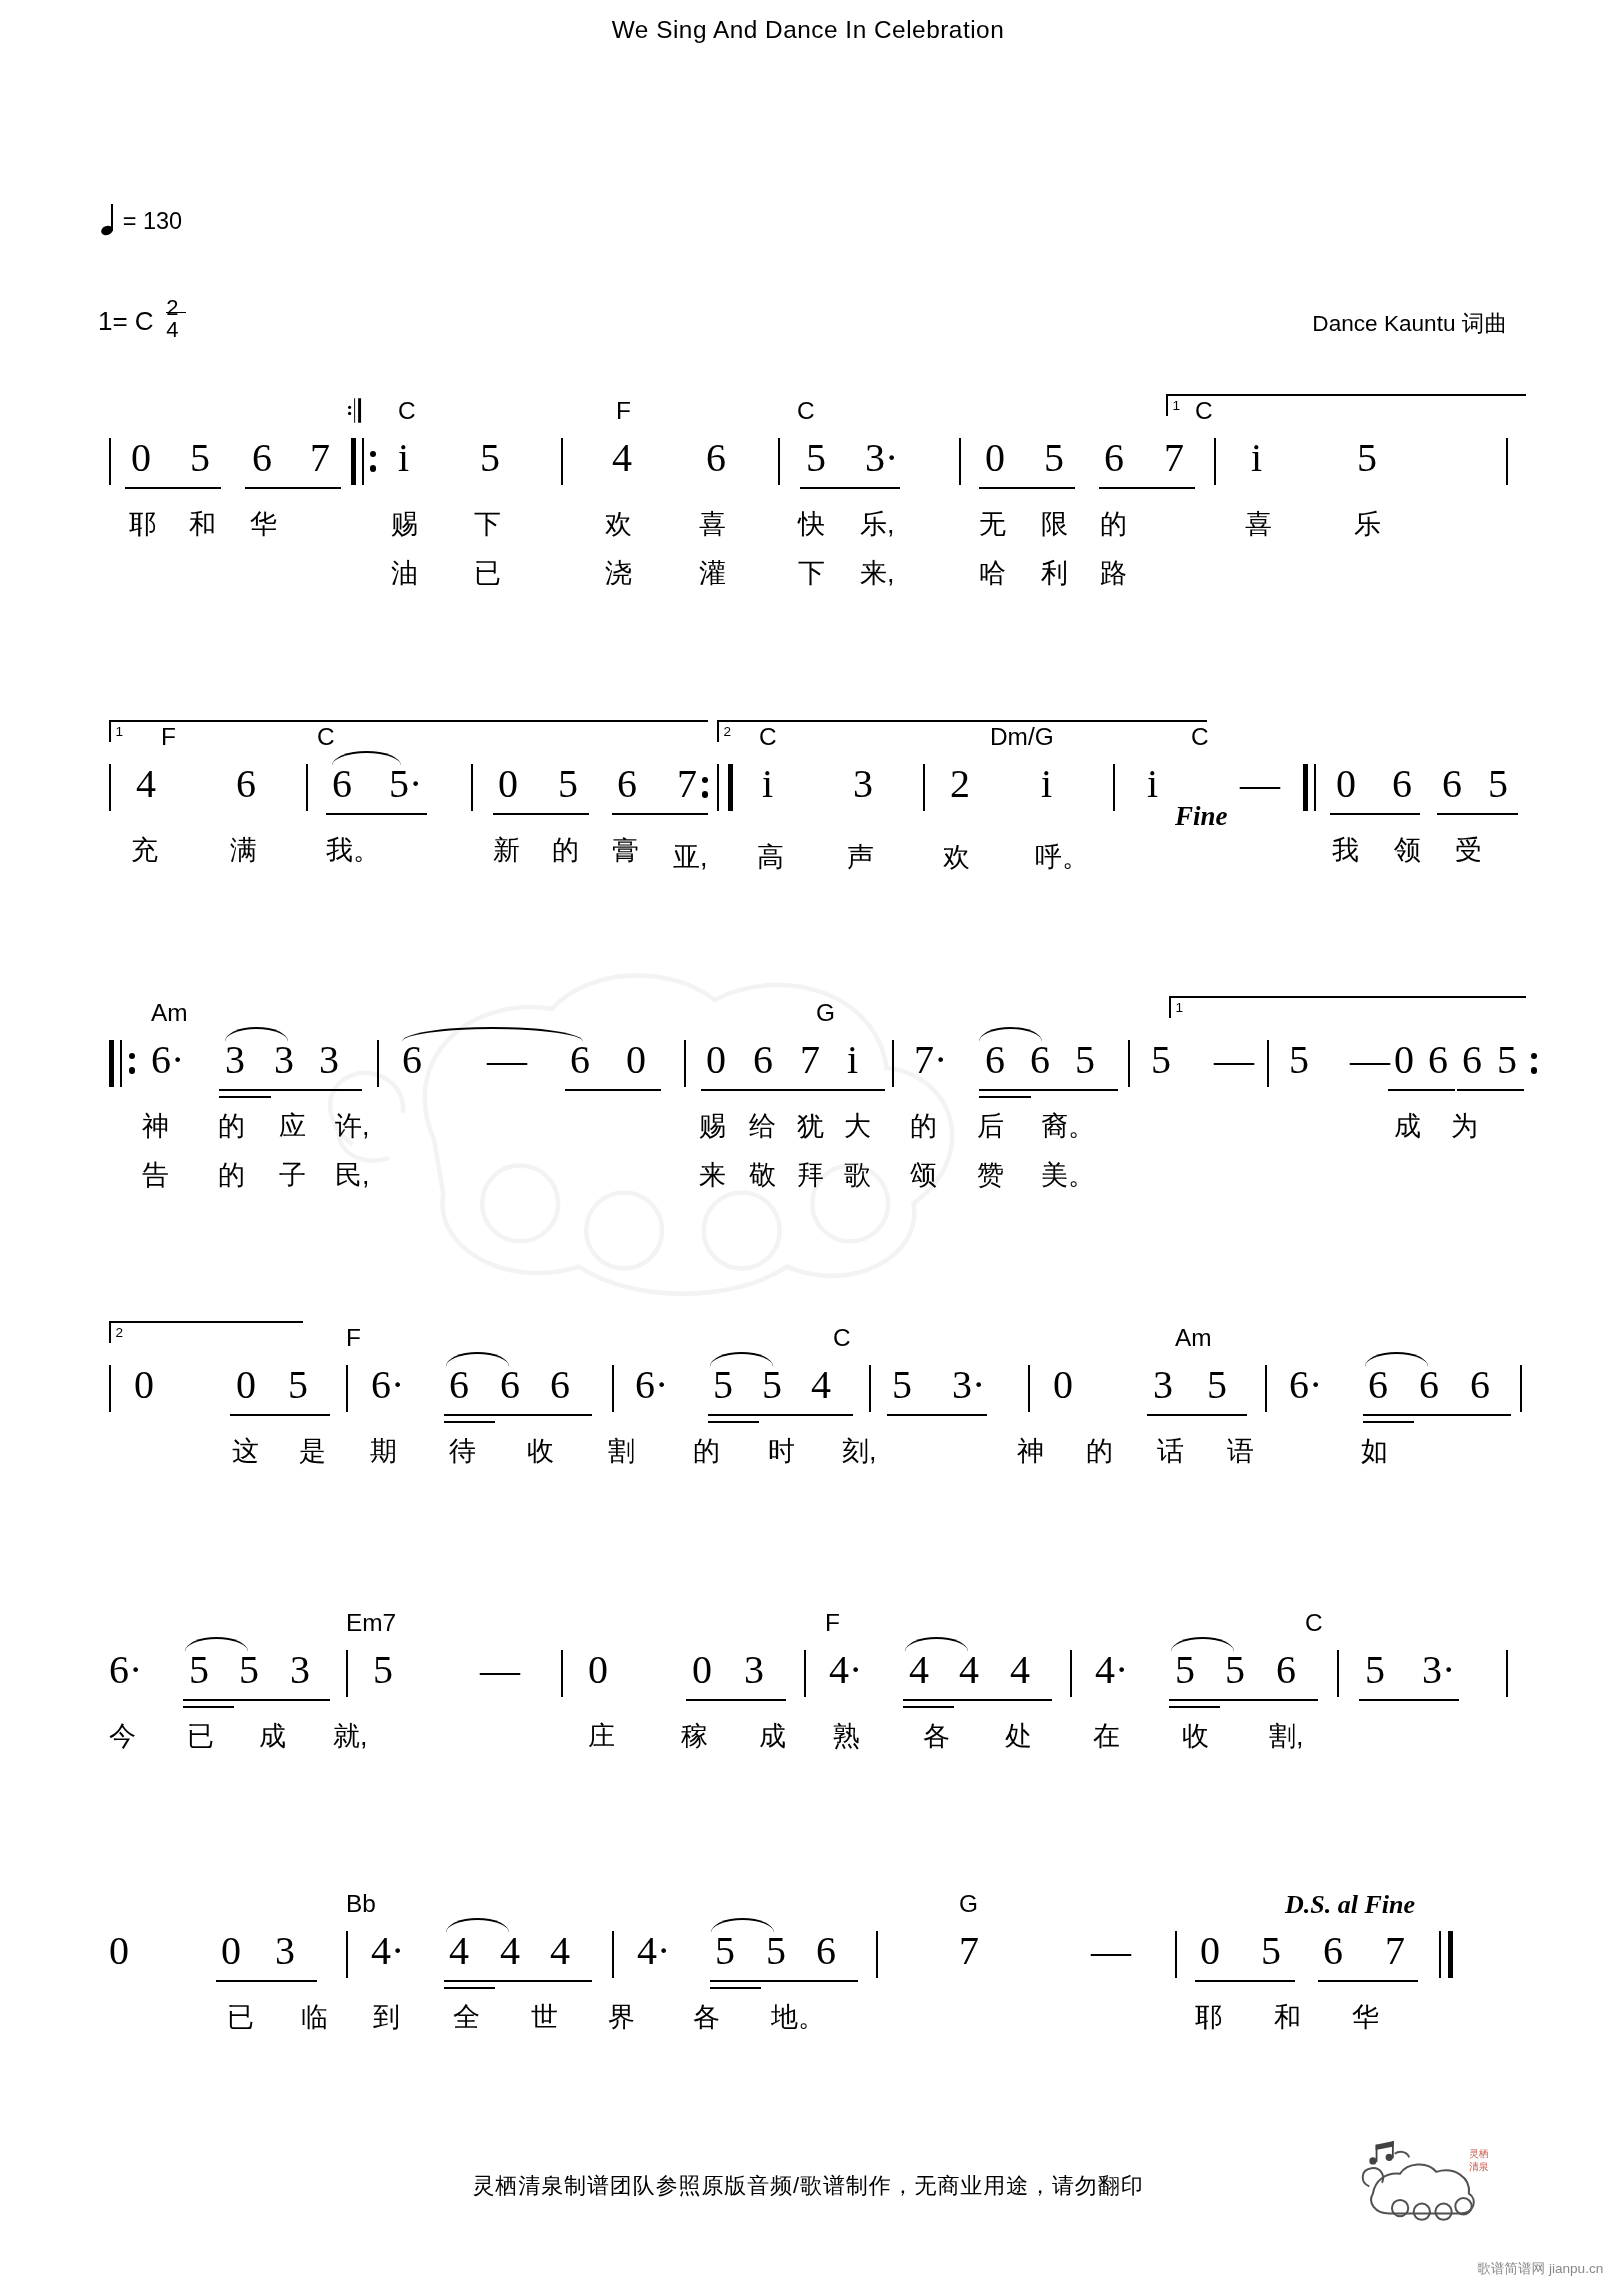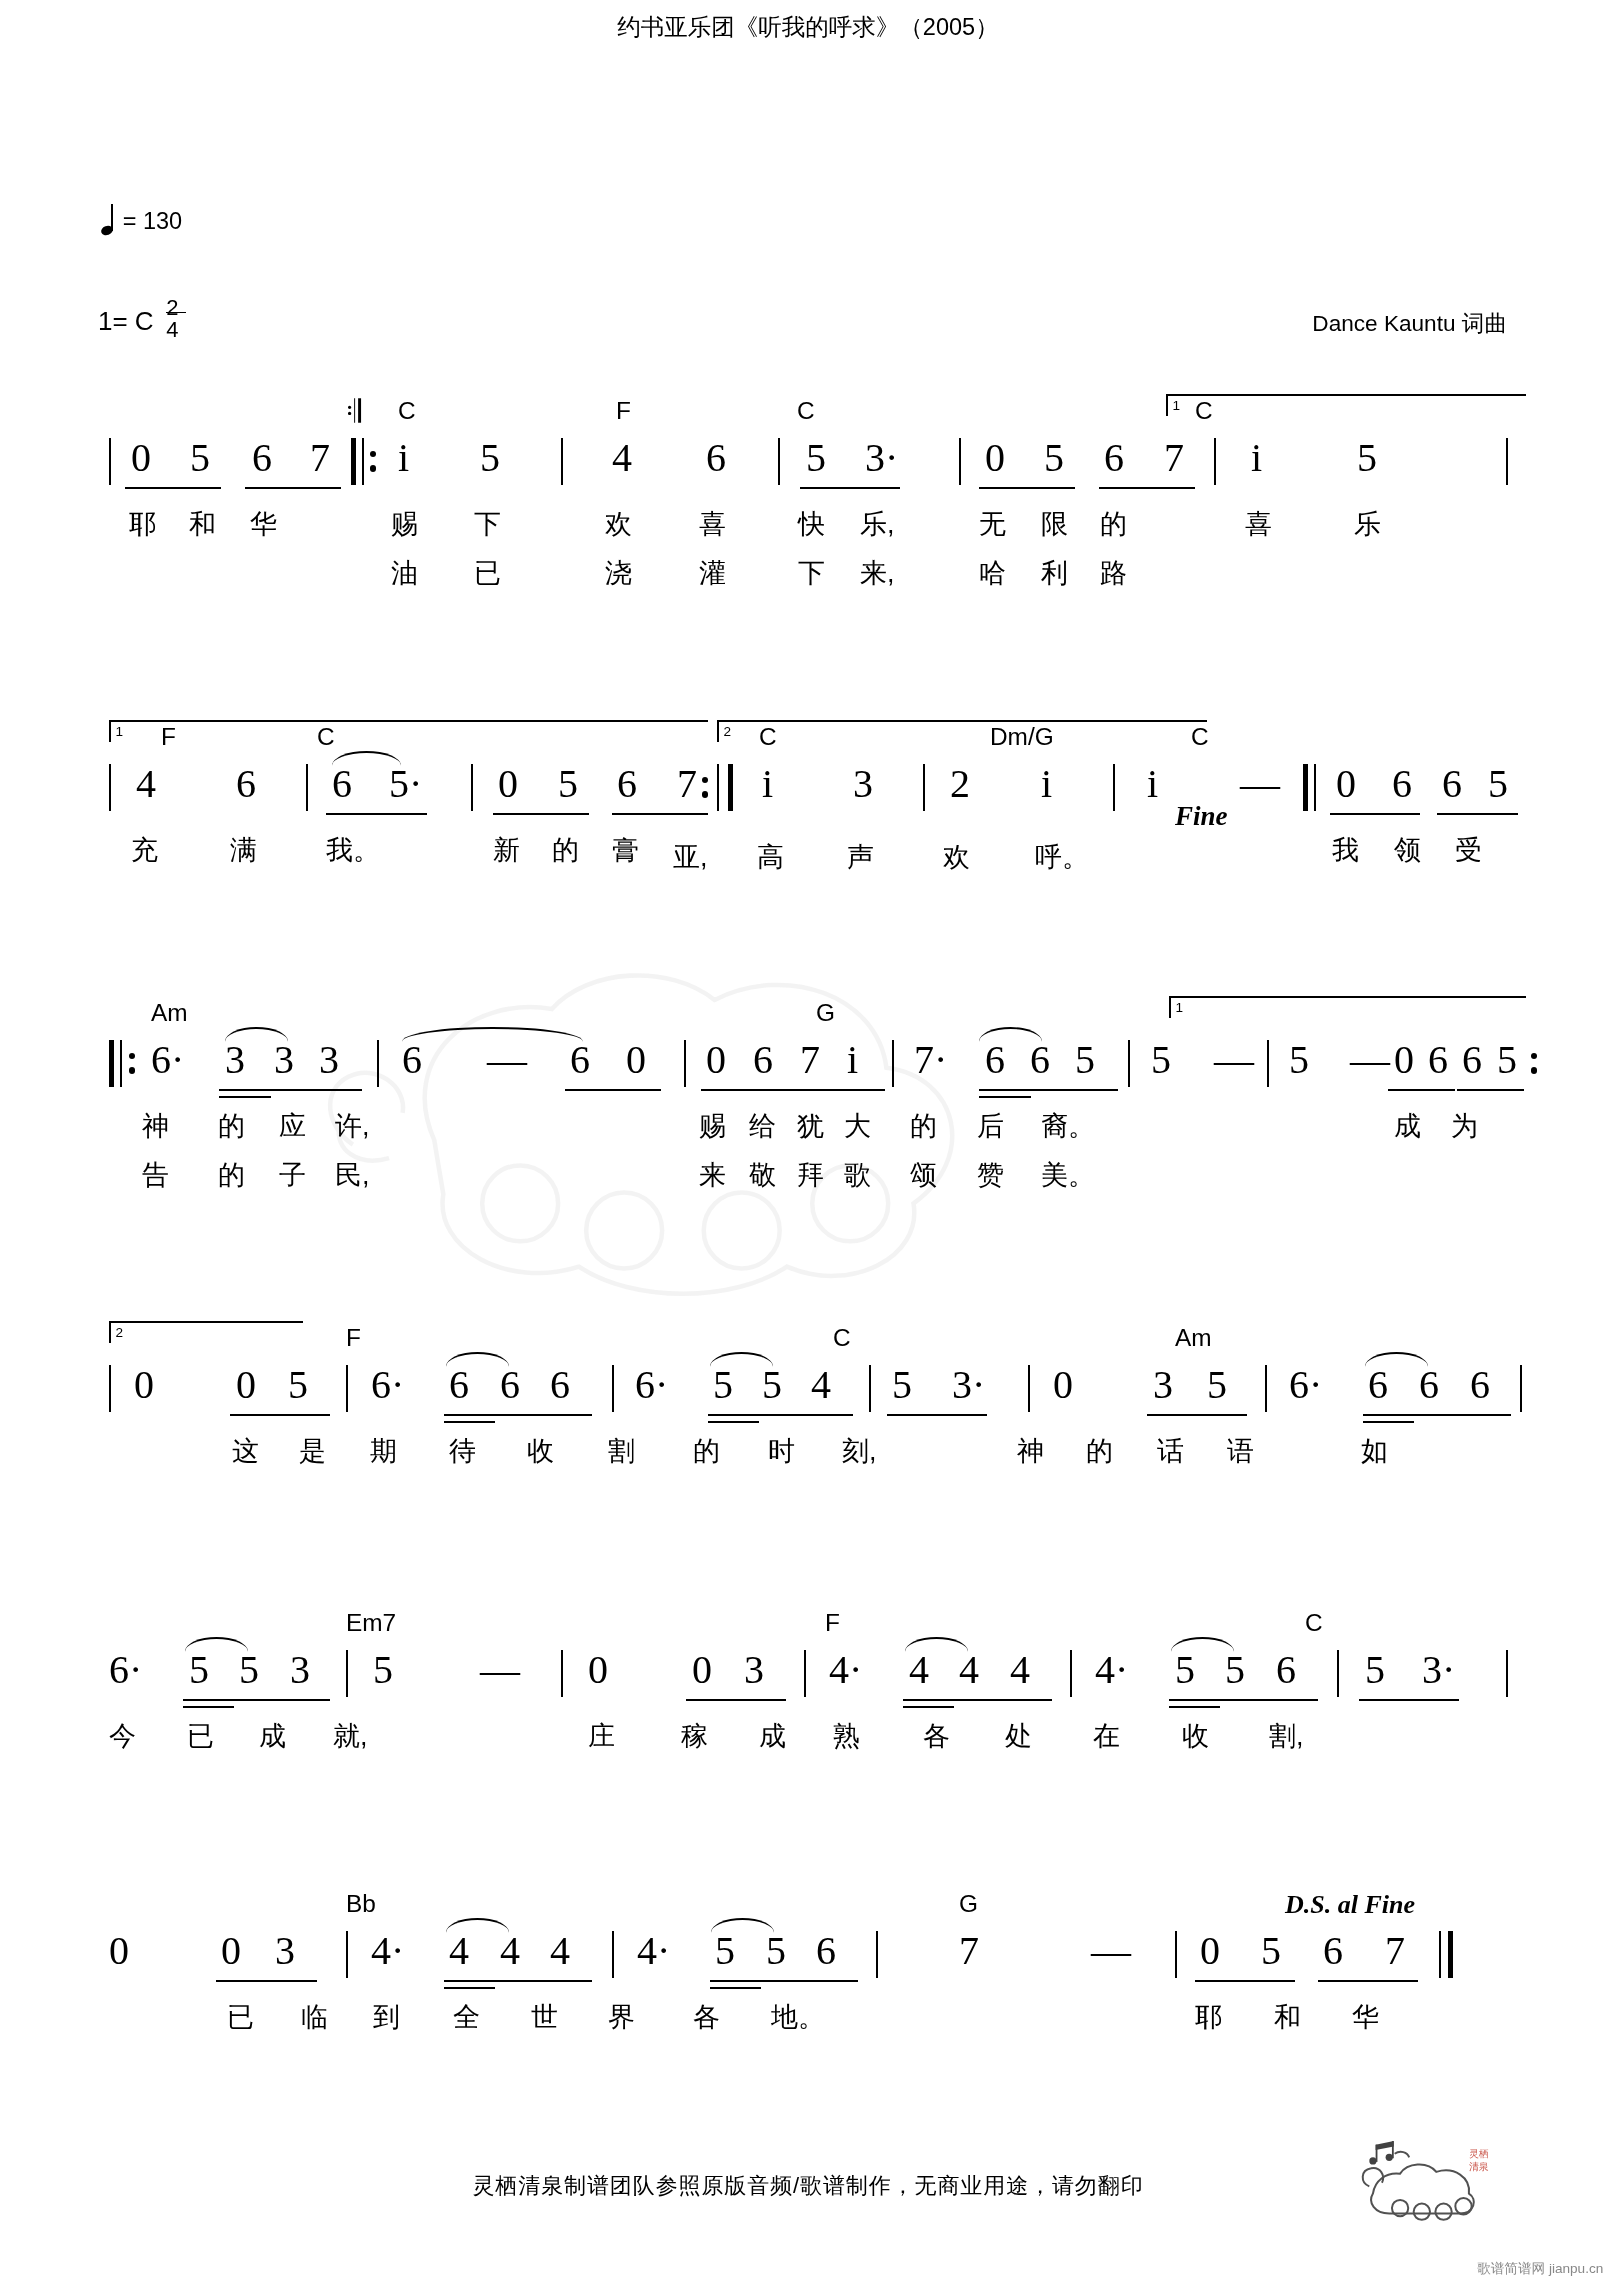--- a/index.html
+++ b/index.html
@@ -260,21 +260,21 @@
       <path d="M300 230 C260 140 340 70 430 85 C470 40 560 35 610 75 C690 35 790 70 800 150 C880 160 900 250 830 300 C840 360 760 400 690 370 C630 410 520 410 460 370 C380 395 300 350 310 290 Z"></path>
       <circle cx="395" cy="300" r="42"></circle>
       <circle cx="510" cy="330" r="42"></circle>
       <circle cx="640" cy="330" r="42"></circle>
       <circle cx="760" cy="300" r="42"></circle>
       <path d="M210 235 C180 215 175 175 205 160 C235 145 270 170 265 200"></path>
       <path d="M250 250 C215 260 190 240 195 215"></path>
     </g>
   </svg>
 
-  <div class="subtitle-cn">约书亚乐团《听我的呼求》（2005）</div>
+  <div class="subtitle-en">We Sing And Dance In Celebration</div>
   <div class="composer">Dance Kauntu 词曲</div>
 
   <div class="tempo">
     <span class="quarter-note">
       <span class="head"></span>
         <span class="stem"></span>
     </span>
     <span>= 130</span>
   </div>
 

